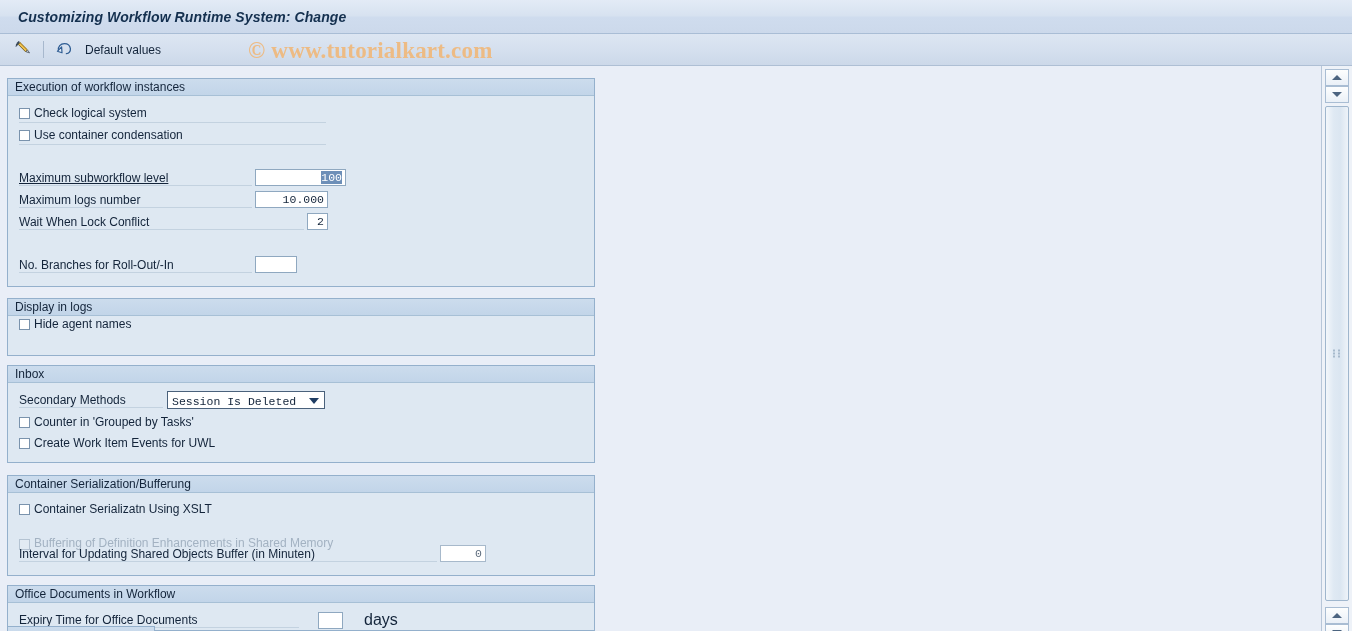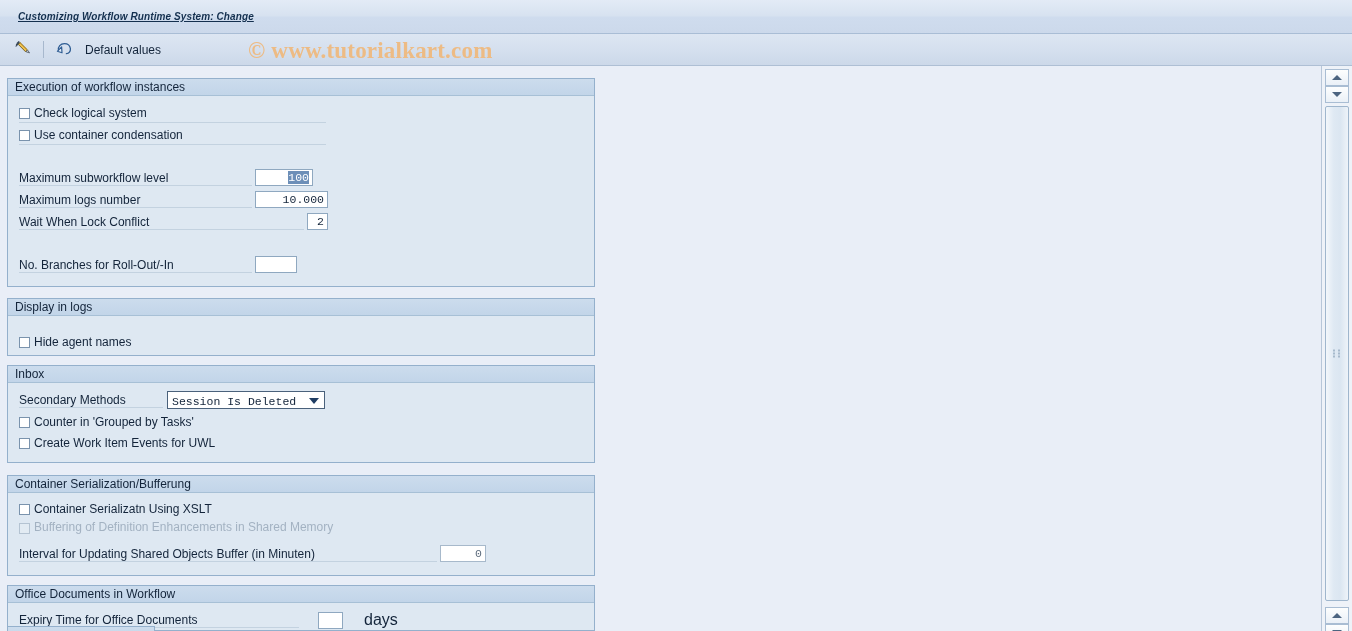--- a/index.html
+++ b/index.html
@@ -34,27 +34,26 @@
     height: 34px;
     box-sizing: border-box;
     background: linear-gradient(to bottom, #e3ebf6 0%, #d7e2f0 48%, #cfdcee 52%, #ccd9eb 100%);
     border-bottom: 1px solid #a9bdd5;
     display: flex;
     align-items: center;
   }
   .titlebar .title-text {
     margin-left: 18px;
     font-family: "Liberation Sans", sans-serif;
-    font-size: 10px;
+    font-size: 14px;
     font-weight: bold;
     font-style: italic;
     color: #14304f;
     letter-spacing: 0.1px;
     white-space: nowrap;
-    text-decoration: underline;
   }
 
   
   .toolbar {
     position: absolute;
     left: 0; top: 34px;
     width: 1352px;
     height: 32px;
     box-sizing: border-box;
     background: linear-gradient(to bottom, #dde6f2 0%, #d4dfee 55%, #ccd8e9 100%);
@@ -354,22 +353,22 @@
           <span class="cbx-label">Use container condensation</span>
         </div>
 
         <div class="row" style="left:11px; top:10px; width:307px;">
           <span class="underline-only" style="width:307px; position:absolute; left:0; top:0;"></span>
           <span class="cbx"></span>
           <span class="cbx-label">Check logical system</span>
         </div>
 
         <div class="row" style="left:11px; top:73px;">
-          <span class="field-label" style="width:233px;">Maximum subworkflow level</span>
-          <span class="inp" style="width:58px; margin-left:3px;"><span class="sel">100</span></span>
+          <span class="field-label" style="width:233px;text-decoration:underline;">Maximum subworkflow level</span>
+          <span class="inp" style="width:91px; margin-left:3px;"><span class="sel">100</span></span>
         </div>
 
         <div class="row" style="left:11px; top:95px;">
           <span class="field-label" style="width:233px;">Maximum logs number</span>
           <span class="inp" style="width:73px; margin-left:3px;text-align:right;">10.000</span>
         </div>
 
         <div class="row" style="left:11px; top:117px;">
           <span class="field-label" style="width:285px;">Wait When Lock Conflict</span>
           <span class="inp" style="width:21px; margin-left:3px;">2</span>
@@ -379,21 +378,21 @@
           <span class="field-label" style="width:233px;">No. Branches for Roll-Out/-In</span>
           <span class="inp" style="width:42px; margin-left:3px;"></span>
         </div>
 
       </div>
     </div>
 
     <div class="group" style="top:232px; height:58px;">
       <div class="group-header">Display in logs</div>
       <div class="group-body" style="height:39px;">
-        <div class="row" style="left:11px; top:19px; width:307px;">
+        <div class="row" style="left:11px; top:1px; width:307px;">
           <span class="cbx"></span>
           <span class="cbx-label">Hide agent names</span>
         </div>
       </div>
     </div>
 
     <div class="group" style="top:299px; height:98px;">
       <div class="group-header">Inbox</div>
       <div class="group-body" style="height:79px;">
 
@@ -420,21 +419,21 @@
 
     <div class="group" style="top:409px; height:101px;">
       <div class="group-header">Container Serialization/Bufferung</div>
       <div class="group-body" style="height:82px;">
 
         <div class="row" style="left:11px; top:9px;">
           <span class="cbx"></span>
           <span class="cbx-label">Container Serializatn Using XSLT</span>
         </div>
 
-        <div class="row" style="left:11px; top:27px;align-items:flex-end;">
+        <div class="row" style="left:11px; top:43px;align-items:flex-end;">
           <span class="cbx disabled"></span>
           <span class="cbx-label disabled">Buffering of Definition Enhancements in Shared Memory</span>
         </div>
 
         <div class="row" style="left:11px; top:52px;">
           <span class="field-label" style="width:418px;">Interval for Updating Shared Objects Buffer (in Minuten)</span>
           <span class="inp grey" style="width:46px; margin-left:3px;">0</span>
         </div>
 
       </div>

